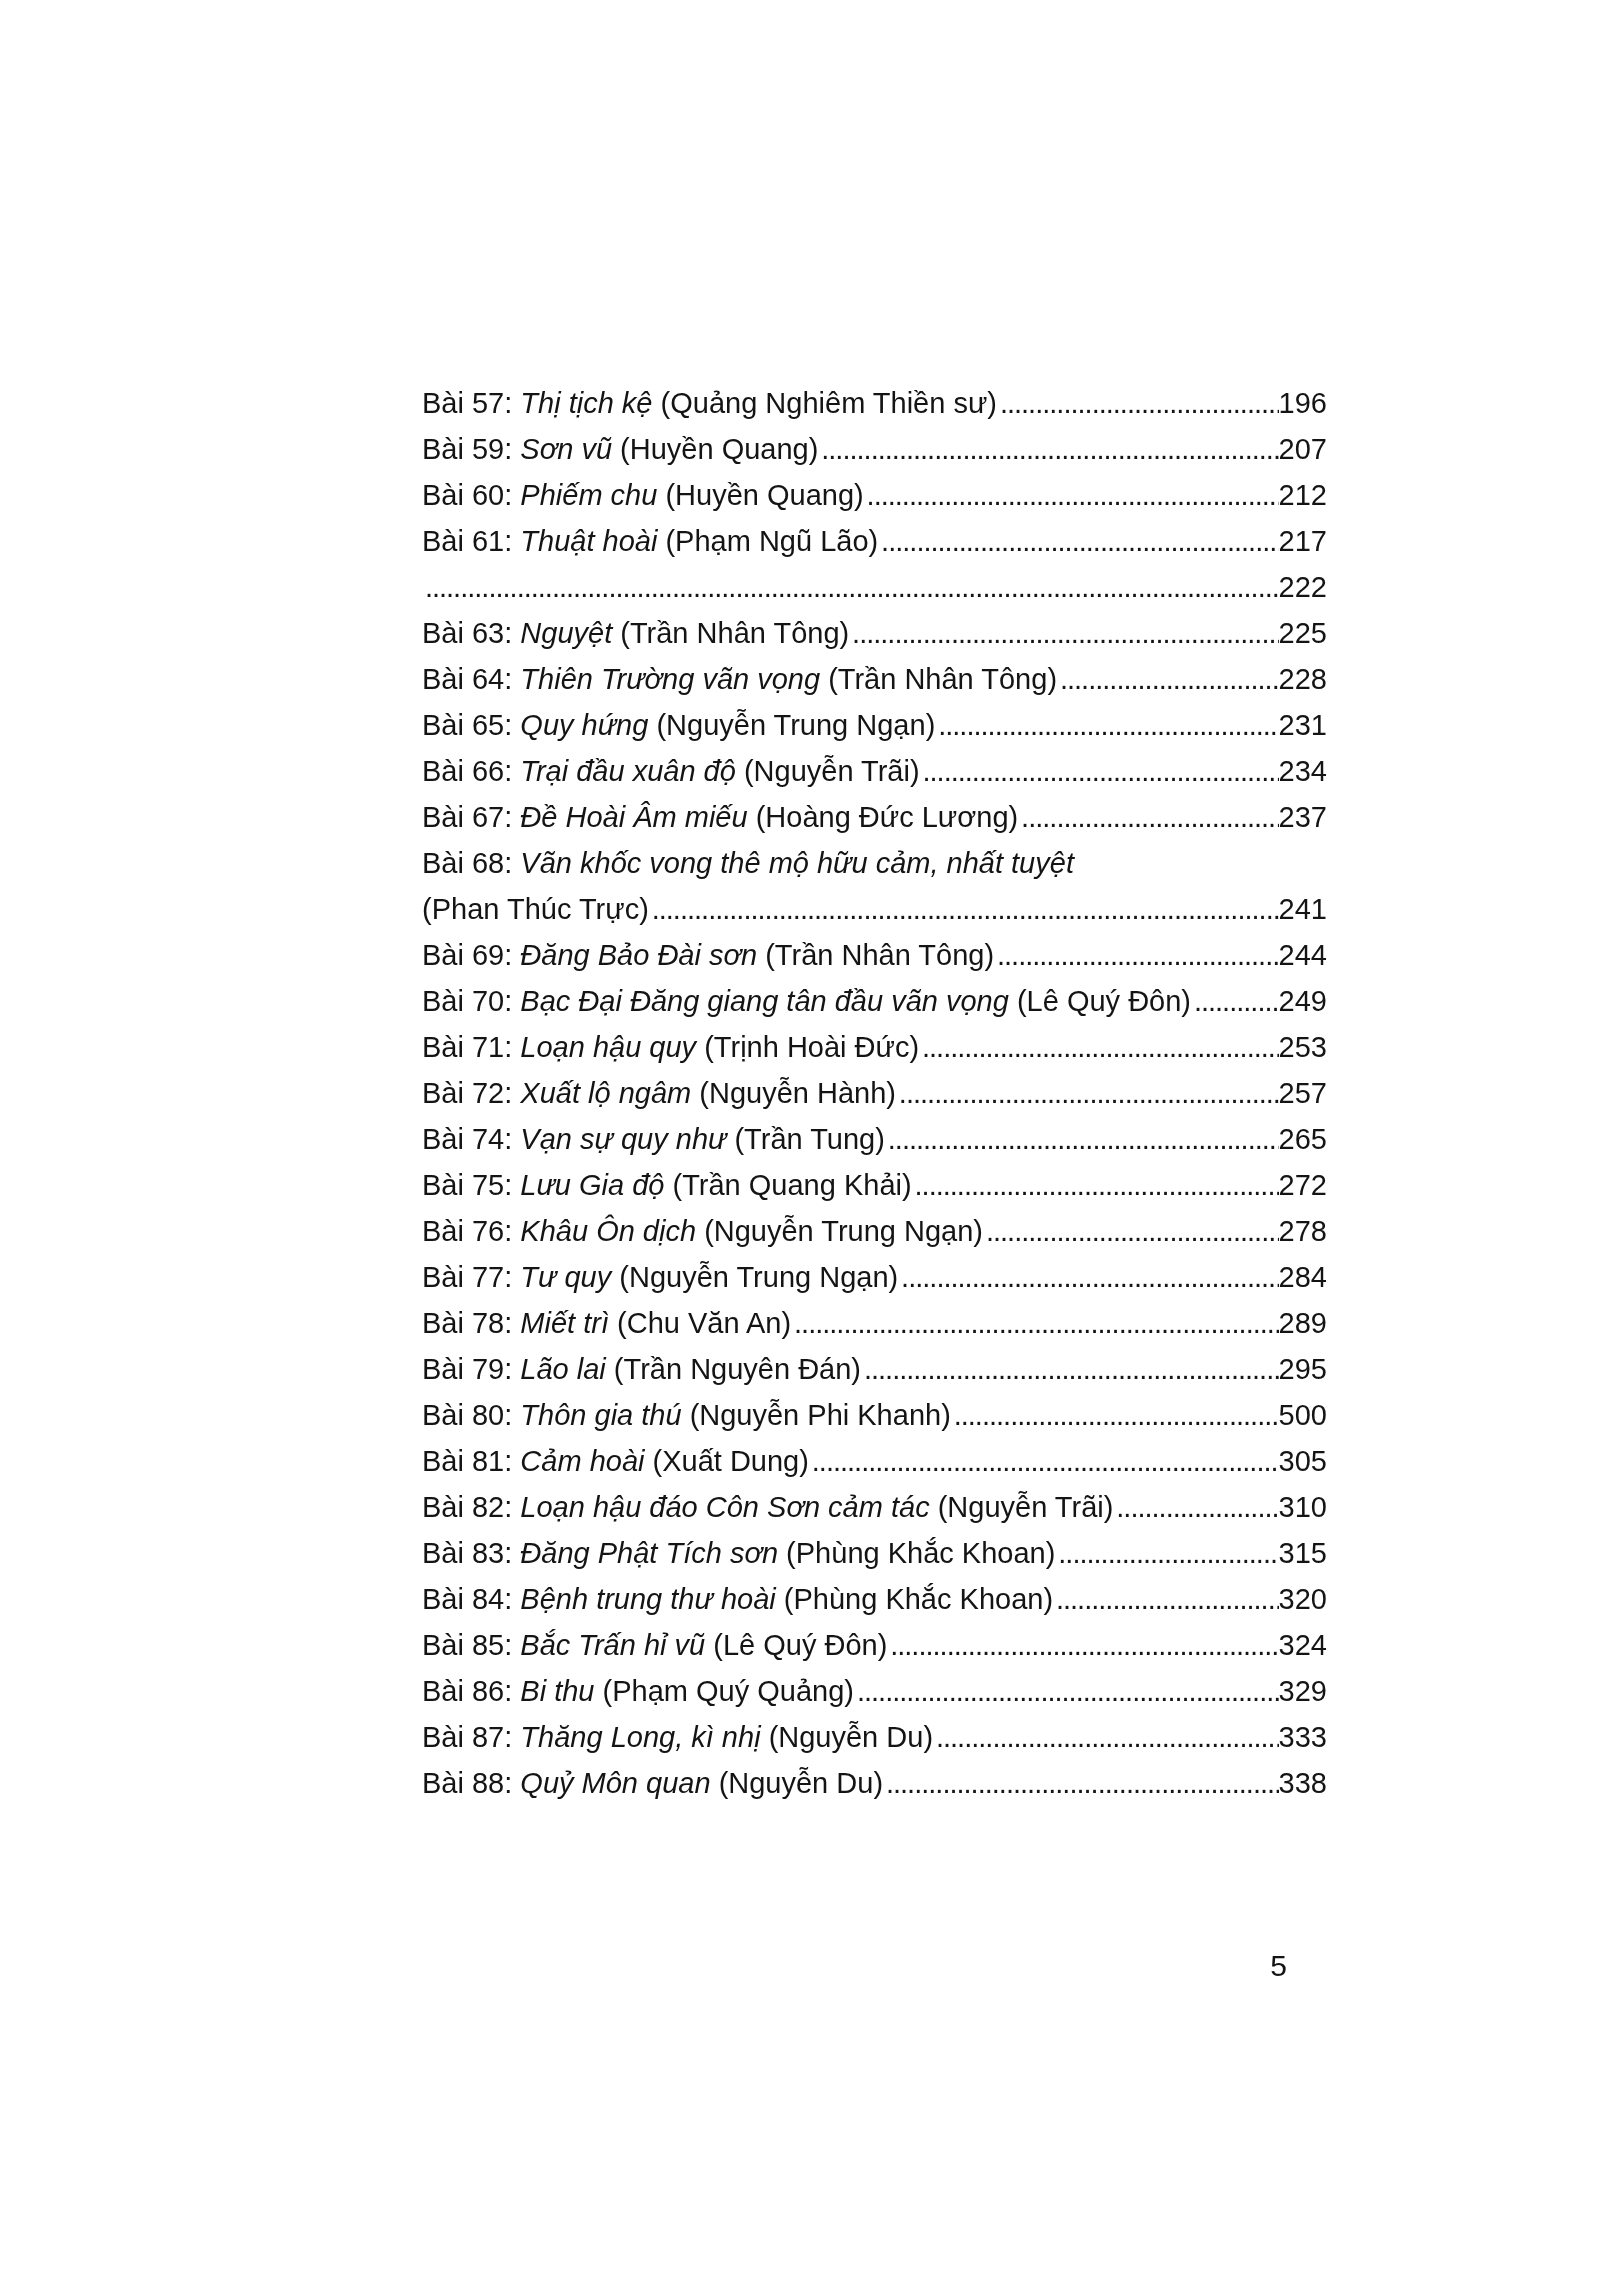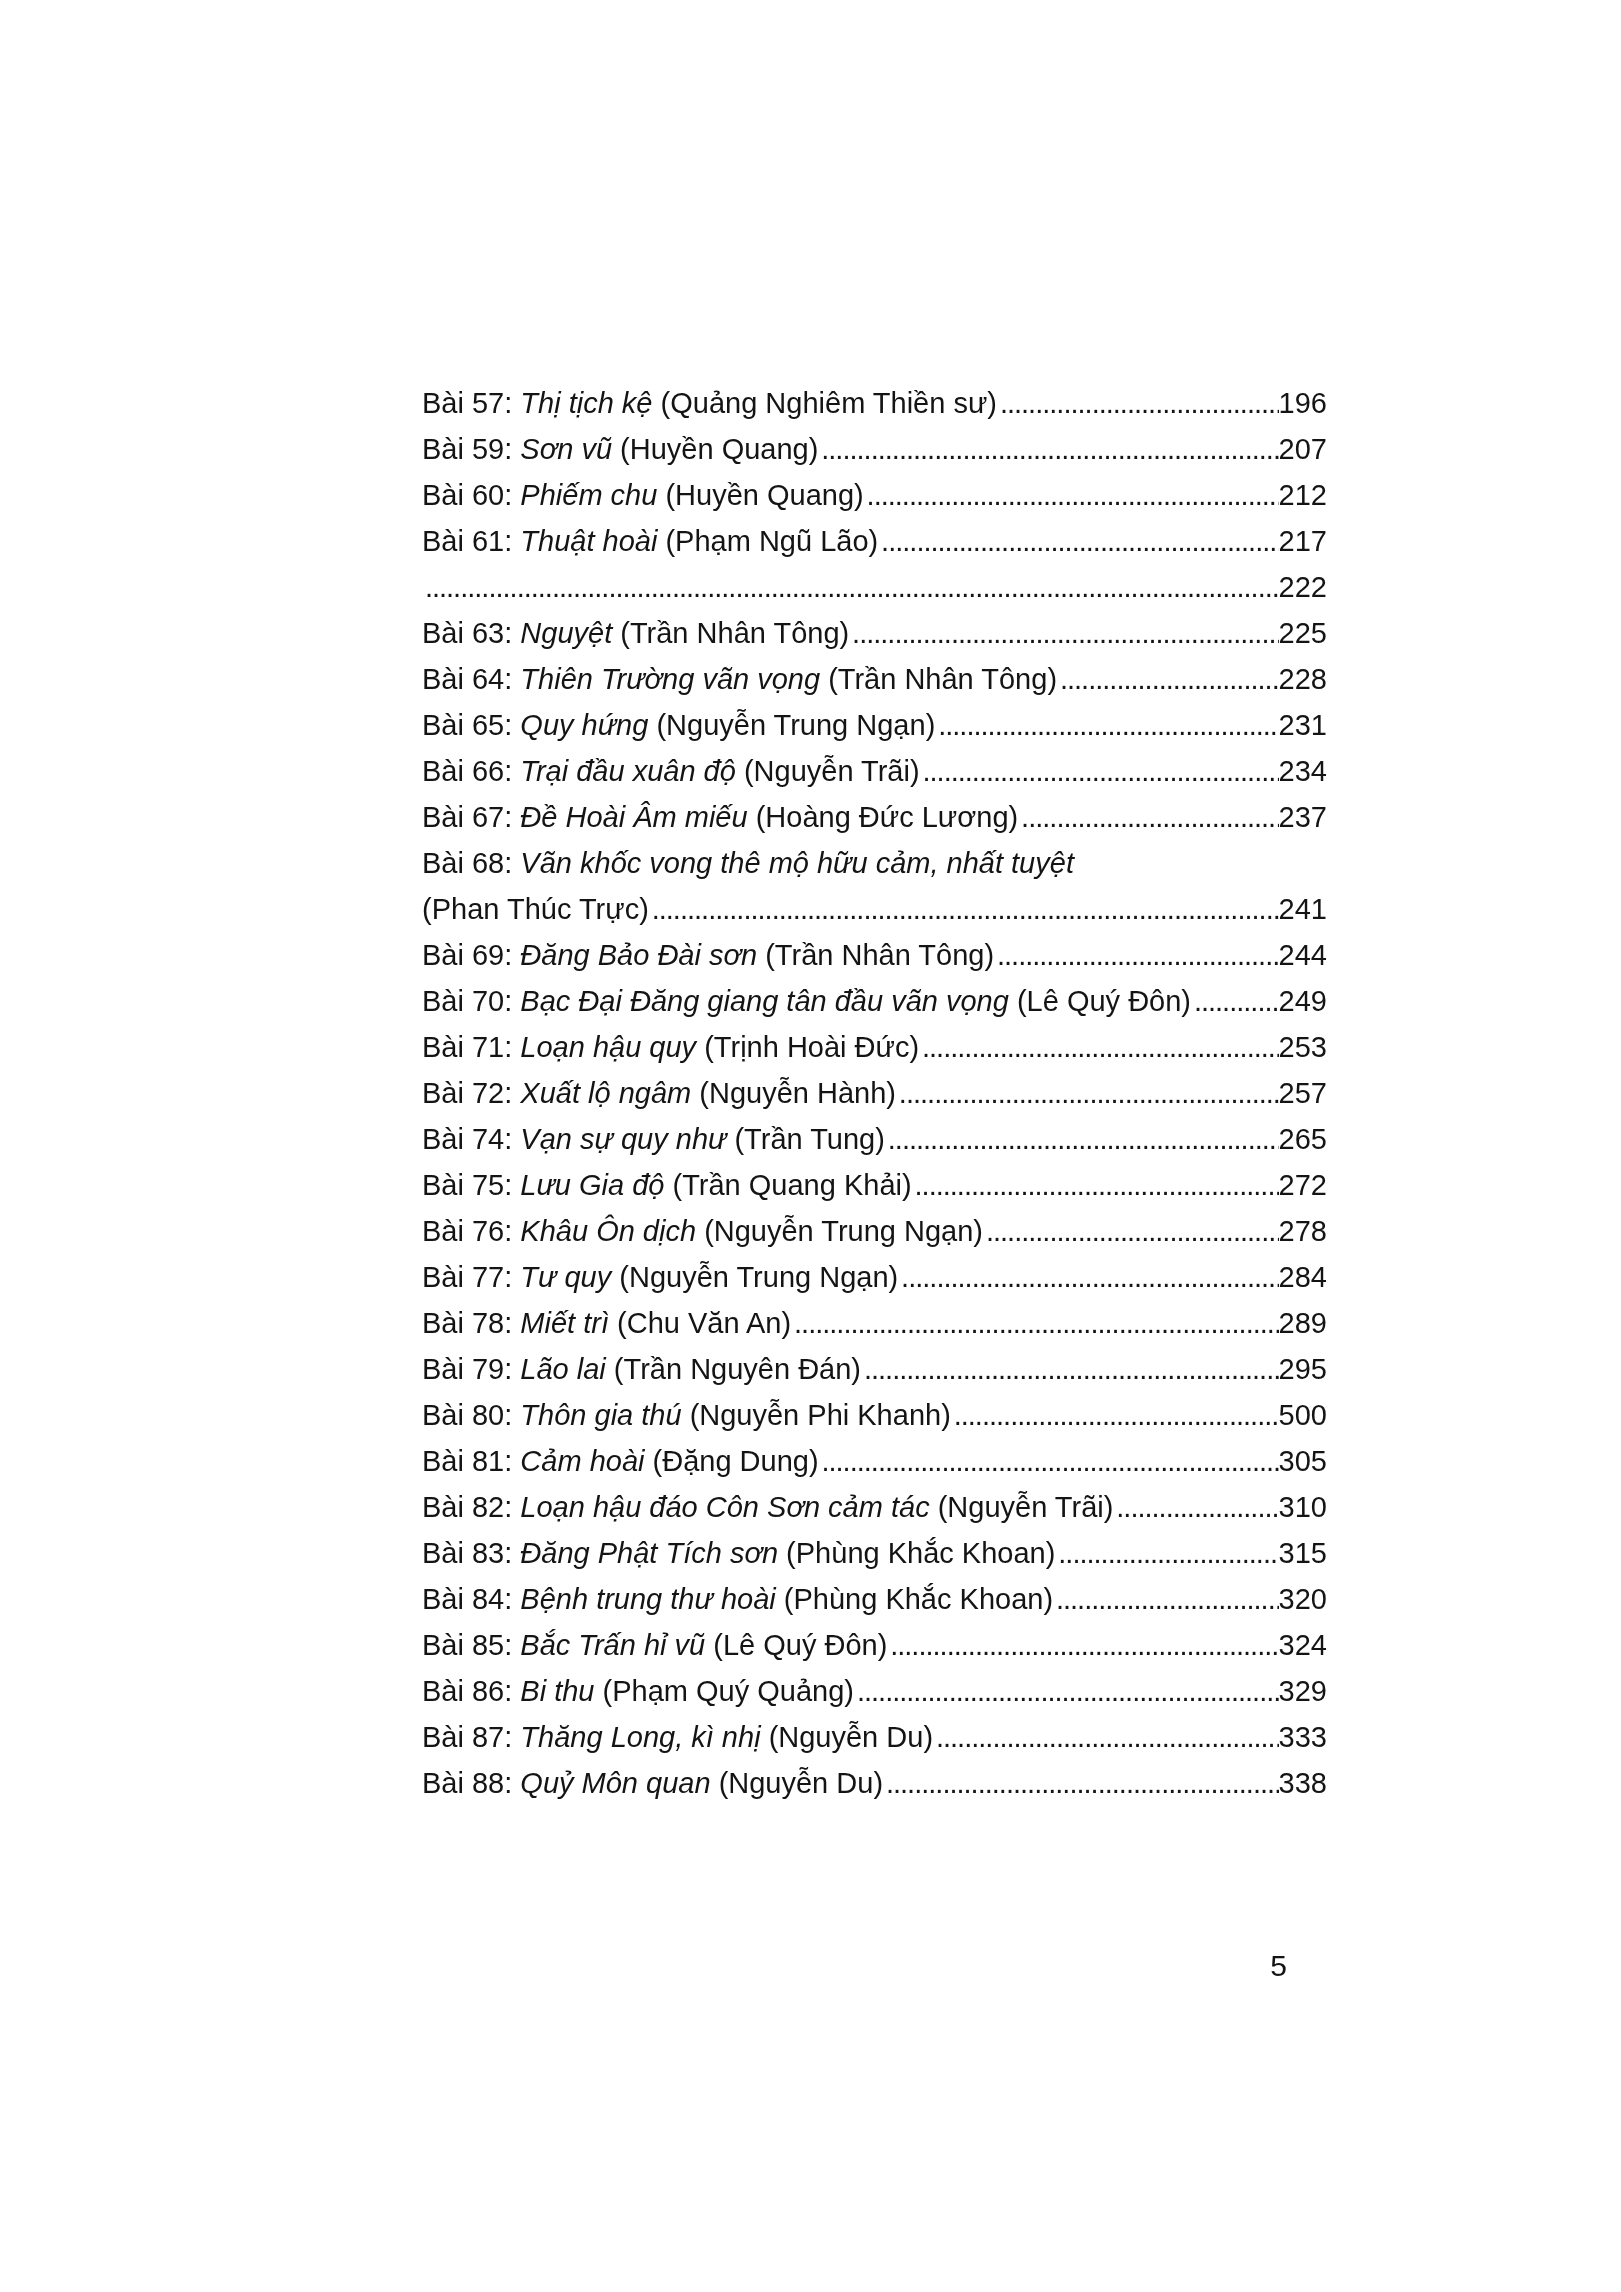--- a/index.html
+++ b/index.html
@@ -192,21 +192,21 @@
         <span class="pg">295</span>
       </div>
 
     <div class="row">
         <span class="lbl"><span>Bài 80: </span><em>Thôn gia thú</em><span> (Nguyễn Phi Khanh) </span></span>
         <span class="dots"></span>
         <span class="pg">500</span>
       </div>
 
     <div class="row">
-        <span class="lbl"><span>Bài 81: </span><em>Cảm hoài</em><span> (Đặng Dung)</span></span>
+        <span class="lbl"><span>Bài 81: </span><em>Cảm hoài</em><span> (Xuất Dung)</span></span>
         <span class="dots"></span>
         <span class="pg">305</span>
       </div>
 
     <div class="row">
         <span class="lbl"><span>Bài 82: </span><em>Loạn hậu đáo Côn Sơn cảm tác</em><span> (Nguyễn Trãi)</span></span>
         <span class="dots"></span>
         <span class="pg">310</span>
       </div>
 

